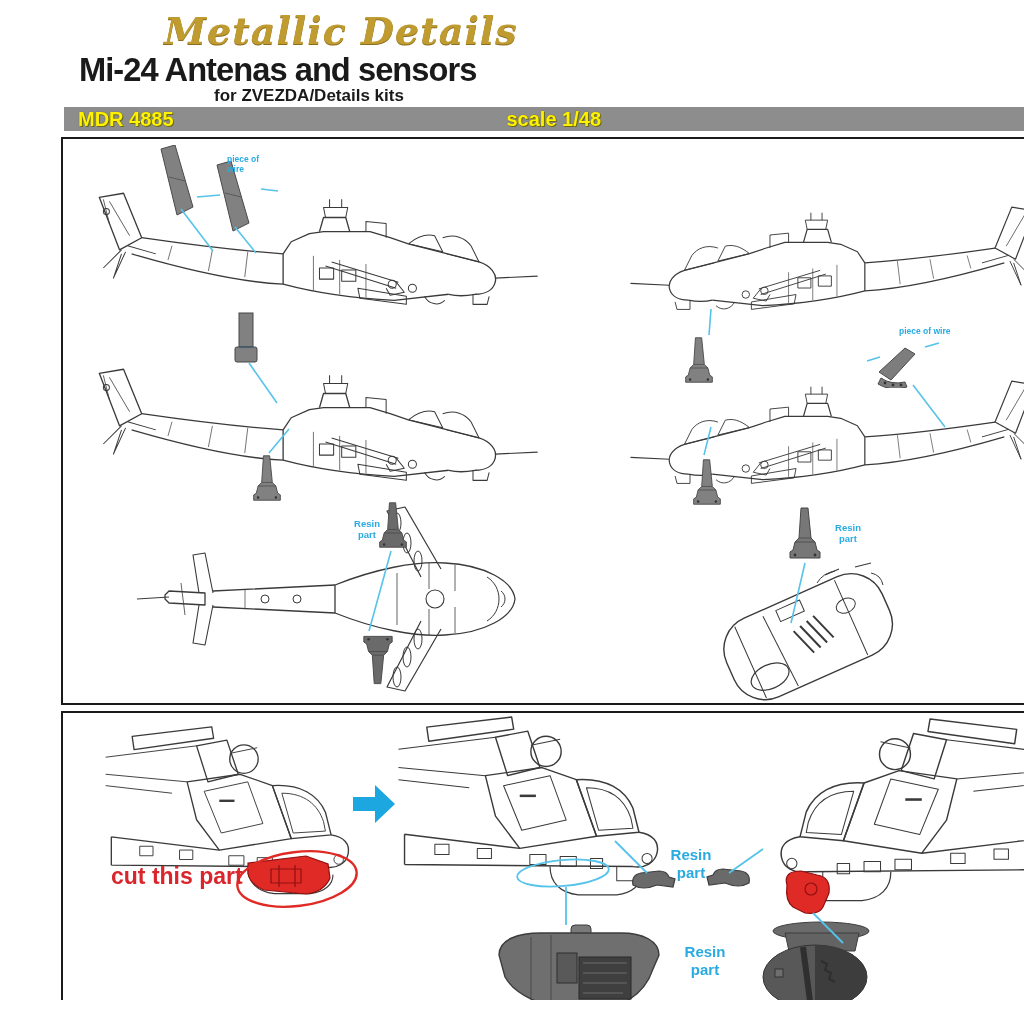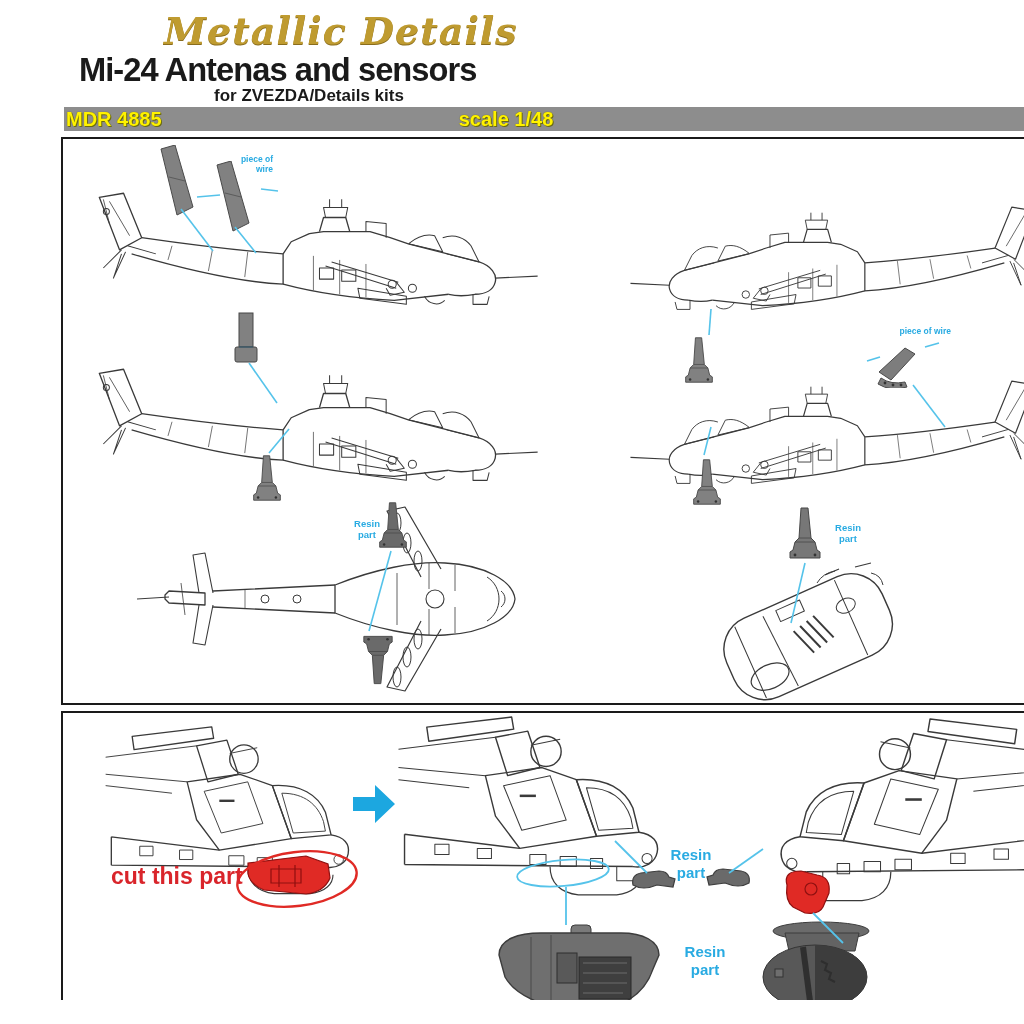--- a/index.html
+++ b/index.html
@@ -8,21 +8,21 @@
   .abs{position:absolute;}
   .brand{font-family:"DejaVu Serif",serif;font-style:italic;font-weight:bold;
          font-size:38px;color:#bf9b30;text-shadow:0 1px 0 #8a6d1d;letter-spacing:1px;}
   .title{font-size:34px;font-weight:bold;color:#1a1a1a;letter-spacing:-1px;
          transform:scaleX(.96);transform-origin:left top;white-space:nowrap;}
   .subtitle{font-size:17px;font-weight:bold;color:#1a1a1a;white-space:nowrap;}
   .banner{left:18px;top:107px;width:992px;height:24px;background:#8d8d8d;}
   .banner span{position:absolute;top:0;line-height:24px;font-size:20px;font-weight:bold;
          color:#fff200;text-shadow:0 0 1px #55550a,1px 1px 0 #6d6d15;white-space:nowrap;}
   .panel{border:2px solid #1a1a1a;background:#fff;}
-  .lbl-blue{color:#29abe2;font-weight:bold;font-size:8.5px;line-height:1.15;text-align:right;}
+  .lbl-blue{color:#29abe2;font-weight:bold;font-size:8.5px;line-height:1.15;text-align:left;}
   .lbl-blue-md{color:#29abe2;font-weight:bold;font-size:9.5px;line-height:1.15;text-align:center;}
   .lbl-blue-lg{color:#29abe2;font-weight:bold;font-size:15px;line-height:1.2;text-align:center;}
   .lbl-red{color:#d9252b;font-weight:bold;font-size:23px;white-space:nowrap;}
   svg{display:block;}
   .overlay{pointer-events:none;}
 </style>
 </head>
 <body>
 
 <div class="page">
@@ -149,22 +149,22 @@
         <path d="M8 36 h14" stroke="#355f74" fill="none"></path>
       </g>
     </defs>
   </svg>
 
   <div class="abs brand" style="left:118px;top:8px">Metallic Details</div>
   <div class="abs title" style="left:33px;top:50px">Mi-24 Antenas and sensors</div>
   <div class="abs subtitle" style="left:168px;top:86px">for ZVEZDA/Details kits</div>
 
   <div class="abs banner">
-    <span style="left:2px">MDR 4885</span>
-    <span style="left:347px;width:190px;text-align:center">scale 1/48</span>
+    <span style="left:14px">MDR 4885</span>
+    <span style="left:347px;width:190px;text-align:right">scale 1/48</span>
   </div>
 
   <div class="abs panel" style="left:15px;top:137px;width:990px;height:564px">
 
     <svg class="abs" style="left:6px;top:52px" width="505" height="152" viewBox="0 0 500 150">
         <use href="#heli-side"></use>
       </svg>
     <svg class="abs" style="left:534px;top:66px" width="465" height="140" viewBox="0 0 500 150">
       <g transform="translate(500,0) scale(-1,1)">
           <use href="#heli-side"></use>

